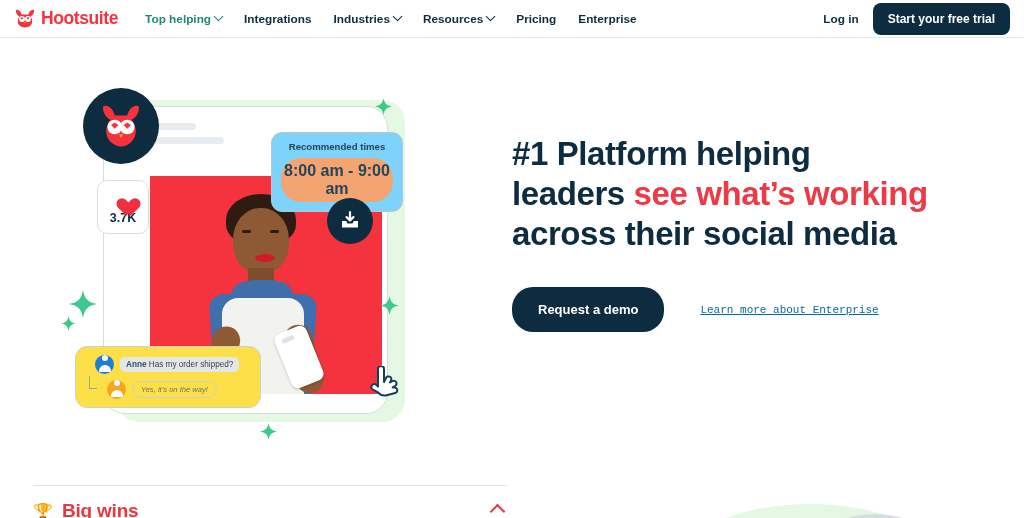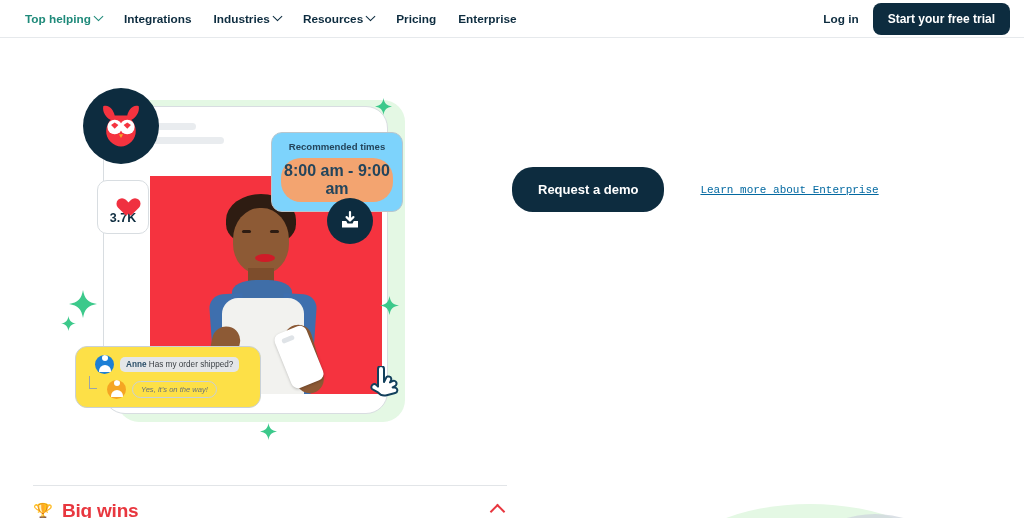--- a/index.html
+++ b/index.html
@@ -500,20 +500,33 @@
     background: #cfd6dd;
     border-radius: 50%;
     opacity: .75;
   }
 </style>
 </head>
 <body>
 
 <div class="header">
 
+  <div class="logo">
+    <span class="logo-mark">
+      <svg viewBox="0 0 44 38" xmlns="http://www.w3.org/2000/svg">
+        <path d="M4 2 C10 0 14 6 15 11 L29 11 C30 6 34 0 40 2 C41 8 37 13 33 15 C37 20 38 28 33 33 C27 38 17 38 11 33 C6 28 7 20 11 15 C7 13 3 8 4 2 Z" fill="#f5333f"></path>
+        <circle cx="16" cy="20" r="6" fill="#ffffff"></circle>
+        <circle cx="28" cy="20" r="6" fill="#ffffff"></circle>
+        <path d="M13 18 l3-2 3 2 -3 3 z" fill="#f5333f"></path>
+        <path d="M25 18 l3-2 3 2 -3 3 z" fill="#f5333f"></path>
+        <path d="M20 26 l2 3 2-3 z" fill="#f5a523"></path>
+      </svg>
+    </span>
+    <span class="logo-text">Hootsuite</span>
+  </div>
 
   <nav class="nav">
     <div class="nav-item active">
       <span>Top helping</span>
       <span class="caret"></span>
     </div>
     <div class="nav-item">
       <span>Integrations</span>
     </div>
     <div class="nav-item">
@@ -642,20 +655,21 @@
         </svg>
     </span>
     <span class="spark" style="left:185px; top:345px;">
       <svg width="17" height="17" viewBox="0 0 28 28">
           <path d="M14 0 C15.5 9 19 12.5 28 14 C19 15.5 15.5 19 14 28 C12.5 19 9 15.5 0 14 C9 12.5 12.5 9 14 0 Z" fill="#3cc98b"></path>
         </svg>
     </span>
   </div>
 
   <div class="hero-copy">
+    <h1 class="headline"><span>#1 Platform helping leaders </span><span class="hl">see what’s working</span><span> across their social media</span></h1>
 
     <div class="cta-row">
       <button class="demo-btn">Request a demo</button>
       <a class="learn-link">Learn more about Enterprise</a>
     </div>
   </div>
 </div>
 
 <div class="bottom">
   <div class="green-blob"></div>

